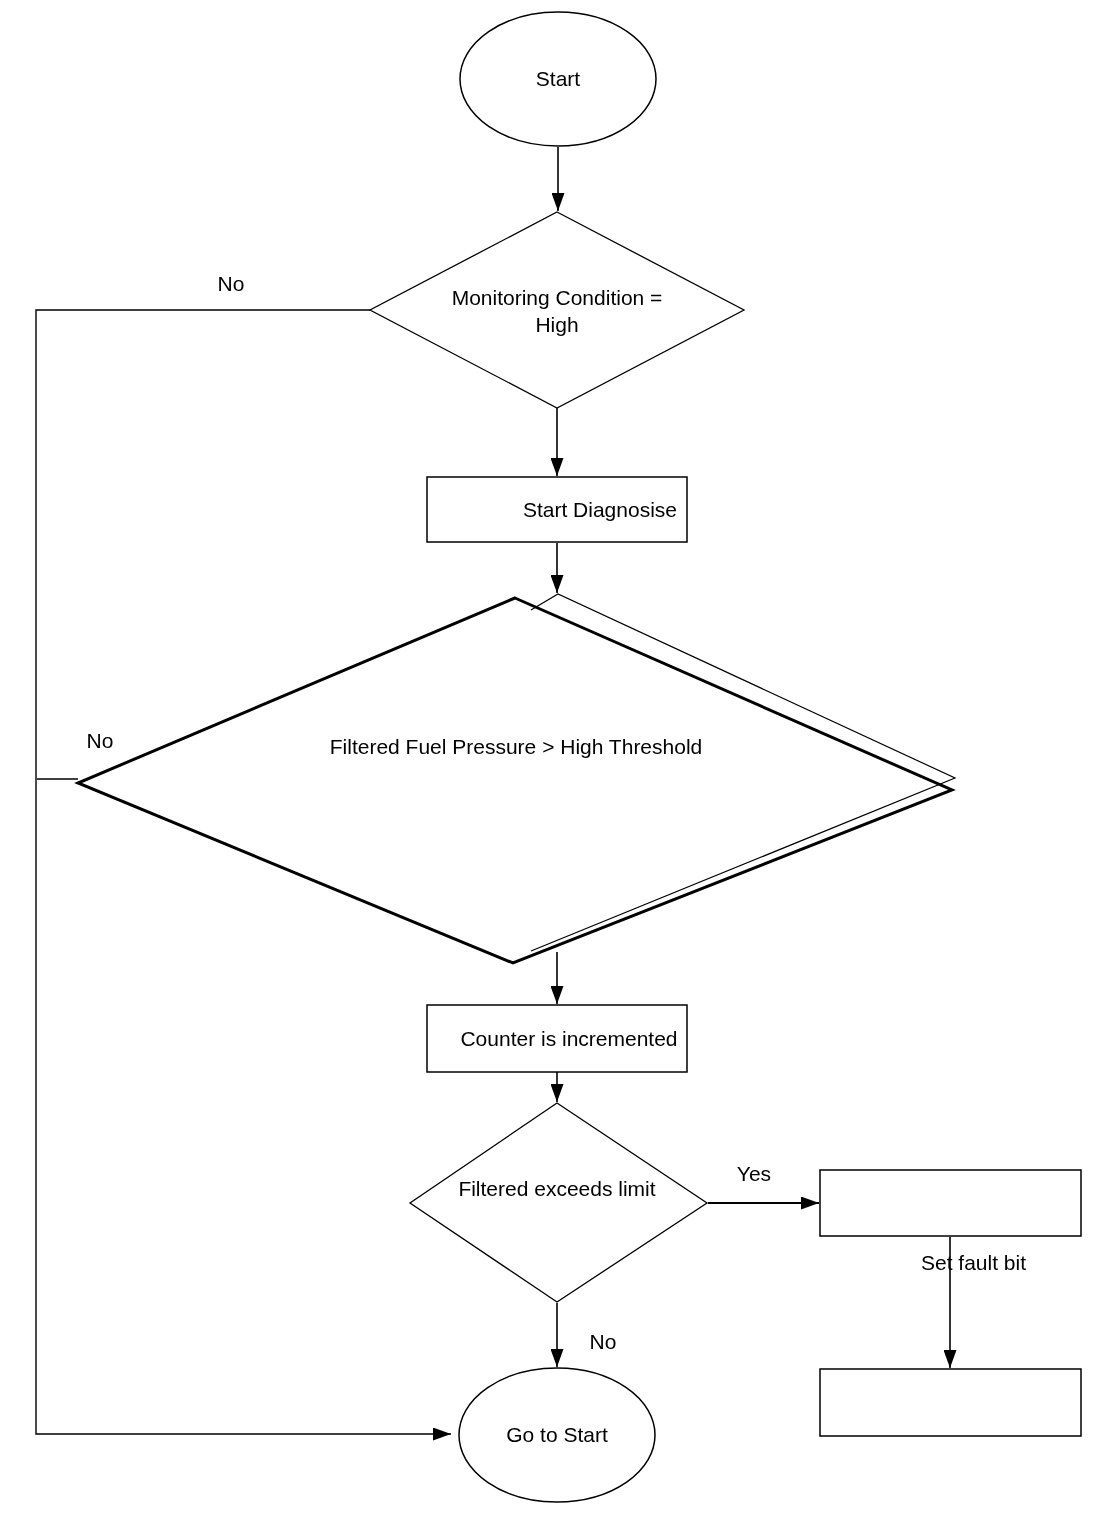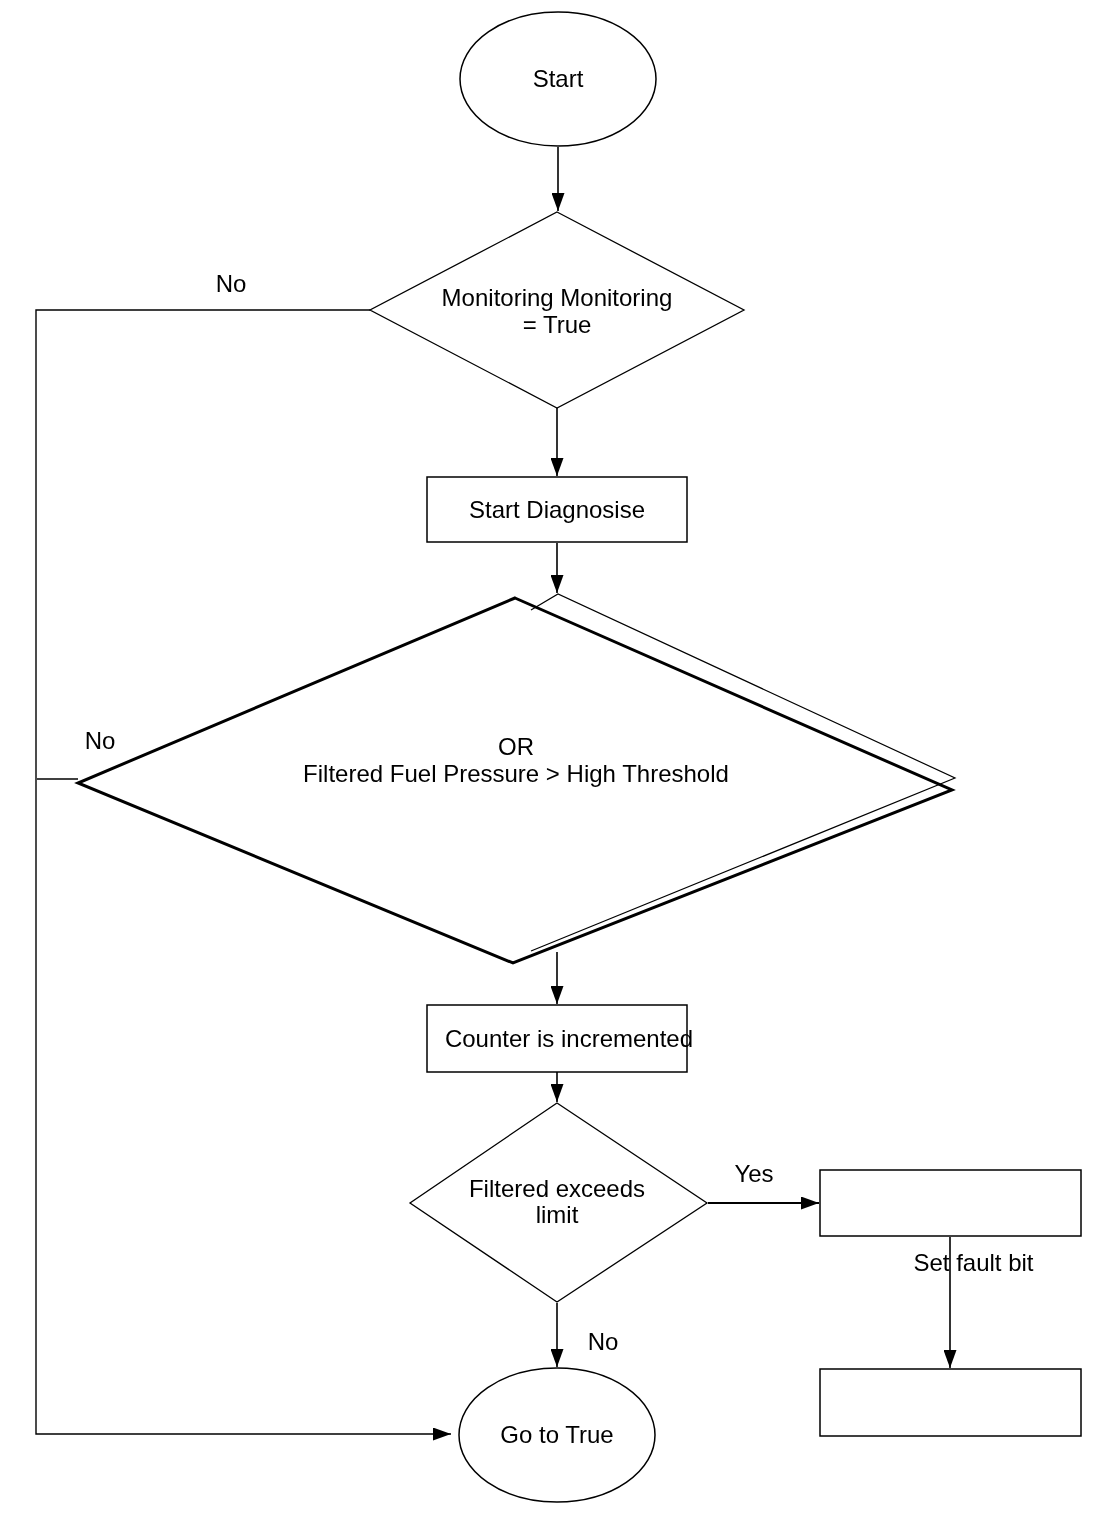--- a/index.html
+++ b/index.html
@@ -8,27 +8,27 @@
     width: 1120px;
     height: 1518px;
     background: #ffffff;
     font-family: "Liberation Sans", sans-serif;
     color: #000000;
     overflow: hidden;
   }
   #flow-svg { position: absolute; left: 0; top: 0; }
   .lbl {
     position: absolute;
-    font-size: 24px;
+    font-size: 21px;
     line-height: 26px;
     text-align: center;
     white-space: normal;
     color: #000000;
   }
-  .lbl.left { text-align: center; }
+  .lbl.left { text-align: right; }
 </style>
 </head>
 <body>
 
 <div id="stage">
 
   <svg id="flow-svg" width="1120" height="1518" viewBox="0 0 1120 1518">
     <defs>
       <marker id="arrow" viewBox="0 0 18 13" refX="18" refY="6.5" markerWidth="18" markerHeight="13" orient="auto" markerUnits="userSpaceOnUse">
         <path d="M0,0 L18,6.5 L0,13 Z" fill="#000000"></path>
@@ -90,37 +90,36 @@
 
     <rect x="820" y="1170" width="261" height="66" fill="#ffffff" stroke="#000000" stroke-width="1.5"></rect>
 
     <rect x="820" y="1369" width="261" height="67" fill="#ffffff" stroke="#000000" stroke-width="1.5"></rect>
 
     <ellipse cx="557" cy="1435" rx="98" ry="67" fill="#ffffff" stroke="#000000" stroke-width="1.5"></ellipse>
   </svg>
 
   <div class="lbl" style="left:458px; top:66px; width:200px;">Start</div>
 
-  <div class="lbl" style="left:437px; top:284px; width:240px; line-height:27px;">Monitoring Monitoring = True</div>
+  <div class="lbl" style="left:437px; top:284px; width:240px; line-height:27px;">Monitoring Condition = High</div>
 
   <div class="lbl left" style="left:437px; top:477px; width:240px; line-height:65px;">Start Diagnosise</div>
 
   <div class="lbl" style="left:296px; top:733px; width:440px; line-height:27px;">
-    <div>OR</div>
     <div>Filtered Fuel Pressure &gt; High Threshold</div>
   </div>
 
   <div class="lbl" style="left:427px; top:1005px; width:284px; line-height:67px;">Counter is incremented</div>
 
   <div class="lbl" style="left:457px; top:1176px; width:200px; line-height:26px;">Filtered exceeds limit</div>
 
   <div class="lbl" style="left:820px; top:1230px; width:307px; line-height:66px;">Set fault bit</div>
 
 
-  <div class="lbl" style="left:457px; top:1422px; width:200px;">Go to True</div>
+  <div class="lbl" style="left:457px; top:1422px; width:200px;">Go to Start</div>
 
   <div class="lbl" style="left:196px; top:271px; width:70px;">No</div>
 
   <div class="lbl" style="left:68px; top:728px; width:64px;">No</div>
 
   <div class="lbl" style="left:716px; top:1161px; width:76px;">Yes</div>
 
   <div class="lbl" style="left:570px; top:1329px; width:66px;">No</div>
 
 </div>

